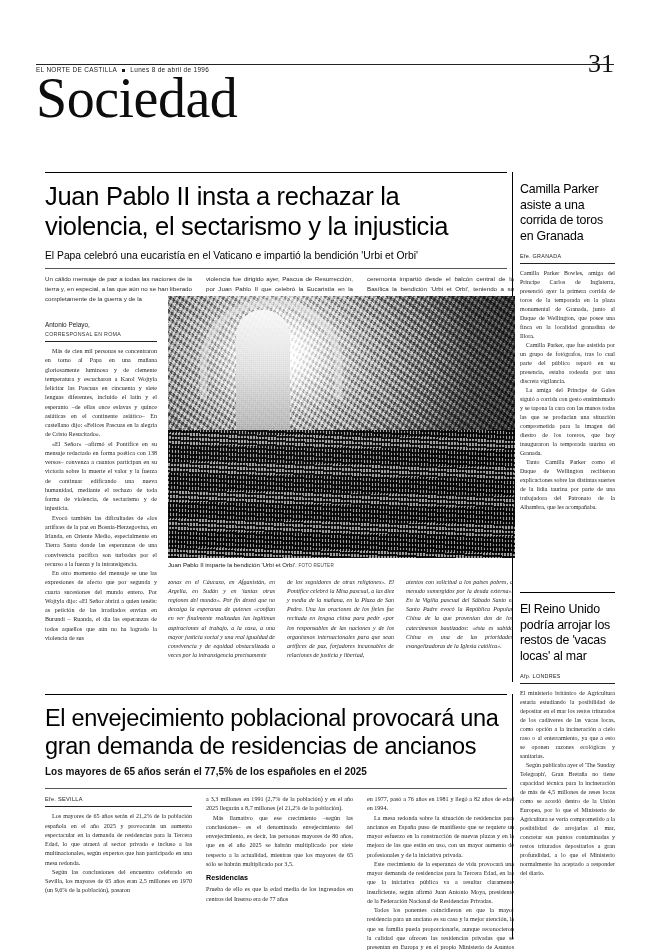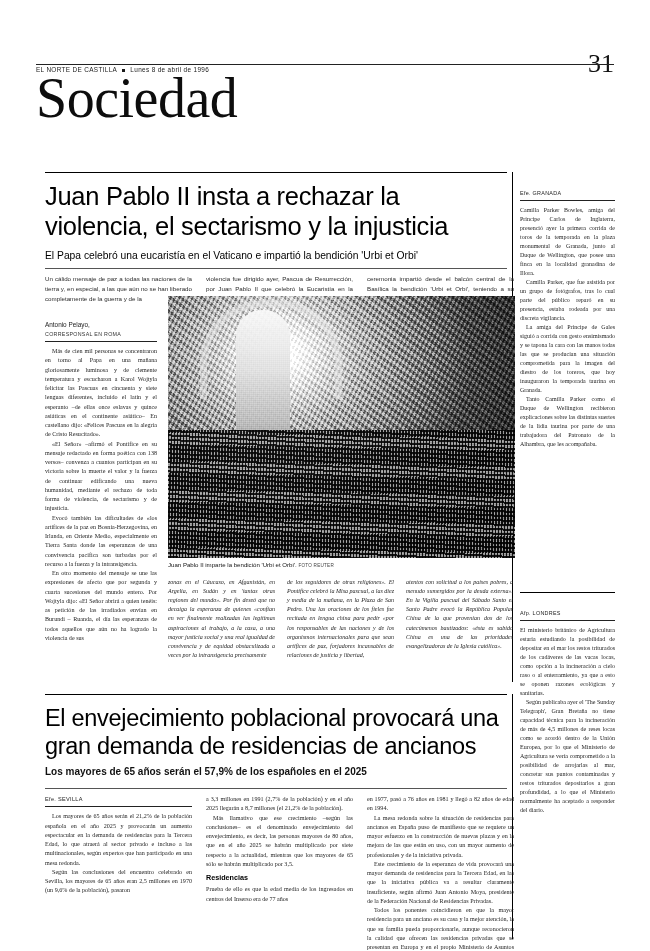--- a/index.html
+++ b/index.html
@@ -373,21 +373,21 @@
     <div class="quote-col">
       <p class="noind">de los seguidores de otras religiones». El Pontífice celebró la Misa pascual, a las diez y media de la mañana, en la Plaza de San Pedro. Una las oraciones de los fieles fue recitada en lengua china para pedir «por los responsables de las naciones y de los organismos internacionales para que sean artífices de paz, forjadores incansables de relaciones de justicia y libertad,</p>
     </div>
     <div class="quote-col">
       <p class="noind">atentos con solicitud a los países pobres, a menudo sumergidos por la deuda externa». En la Vigilia pascual del Sábado Santo el Santo Padre evocó la República Popular China de la que provenían dos de los catecúmenos bautizados: «ésta es sabido China es una de las prioridades evangelizadoras de la Iglesia católica».</p>
     </div>
   </div>
 
   <div class="hrule" style="left:45px; top:694px; width:462px;"></div>
   <div class="headline headline-2">El envejecimiento poblacional provocará una gran demanda de residencias de ancianos</div>
-  <div class="subhead-2">Los mayores de 65 años serán el 57,9% de los españoles en el 2025</div>
+  <div class="subhead-2">Los mayores de 65 años serán el 77,5% de los españoles en el 2025</div>
   <div class="hrule hrule-thin" style="left:45px; top:788px; width:462px;"></div>
 
   <div class="a2-cols">
     <div class="a2-col">
       <div class="dateline">Efe. SEVILLA</div>
       <div class="dateline-rule"></div>
       <div class="body-text">
         <p>Los mayores de 65 años serán el 21,2% de la población española en el año 2025 y provocarán un aumento espectacular en la demanda de residencias para la Tercera Edad, lo que atraerá al sector privado e incluso a las multinacionales, según expertos que han participado en una mesa redonda.</p>
         <p>Según las conclusiones del encuentro celebrado en Sevilla, los mayores de 65 años eran 2,5 millones en 1970 (un 9,6% de la población), pasaron</p>
       </div>
@@ -406,32 +406,34 @@
       <div class="body-text">
         <p class="noind">en 1977, pasó a 76 años en 1981 y llegó a 82 años de edad en 1994.</p>
         <p>La mesa redonda sobre la situación de residencias para ancianos en España puso de manifiesto que se requiere un mayor esfuerzo en la construcción de nuevas plazas y en la mejora de las que están en uso, con un mayor aumento de profesionales y de la iniciativa privada.</p>
         <p>Este crecimiento de la esperanza de vida provocará una mayor demanda de residencias para la Tercera Edad, en las que la iniciativa pública va a resultar claramente insuficiente, según afirmó Juan Antonio Moya, presidente de la Federación Nacional de Residencias Privadas.</p>
         <p>Todos los ponentes coincidieron en que la mayor residencia para un anciano es su casa y la mejor atención, la que su familia pueda proporcionarle, aunque reconocieron la calidad que ofrecen las residencias privadas que se presentan en Europa y en el propio Ministerio de Asuntos Sociales, que mantiene su apoyo a las políticas de integración del anciano en su medio y a la prestación de servicios sociales.</p>
       </div>
     </div>
   </div>
 
   <div class="side" style="top:182px;">
+    <div class="side-headline">Camilla Parker asiste a una corrida de toros en Granada</div>
     <div class="side-dateline">Efe. GRANADA</div>
     <div class="side-rule"></div>
     <div class="side-body">
       <p class="noind">Camilla Parker Bowles, amiga del Príncipe Carlos de Inglaterra, presenció ayer la primera corrida de toros de la temporada en la plaza monumental de Granada, junto al Duque de Wellington, que posee una finca en la localidad granadina de Illora.</p>
       <p>Camilla Parker, que fue asistida por un grupo de fotógrafos, tras lo cual parte del público reparó en su presencia, estaba rodeada por una discreta vigilancia.</p>
       <p>La amiga del Príncipe de Gales siguió a corrida con gesto ensimismado y se tapona la cara con las manos todas las que se producían una situación comprometida para la imagen del diestro de los toreros, que hoy inauguraron la temporada taurina en Granada.</p>
       <p>Tanto Camilla Parker como el Duque de Wellington recibieron explicaciones sobre las distintas suertes de la lidia taurina por parte de una trabajadora del Patronato de la Alhambra, que les acompañaba.</p>
     </div>
   </div>
 
   <div class="hrule" style="left:520px; top:592px; width:95px;"></div>
   <div class="side" style="top:602px;">
+    <div class="side-headline">El Reino Unido podría arrojar los restos de 'vacas locas' al mar</div>
     <div class="side-dateline">Afp. LONDRES</div>
     <div class="side-rule"></div>
     <div class="side-body">
       <p class="noind">El ministerio británico de Agricultura estaría estudiando la posibilidad de depositar en el mar los restos triturados de los cadáveres de las vacas locas, como opción a la incineración a cielo raso o al enterramiento, ya que a esto se oponen razones ecológicas y sanitarias.</p>
       <p>Según publicaba ayer el 'The Sunday Telegraph', Gran Bretaña no tiene capacidad técnica para la incineración de más de 4,5 millones de reses locas como se acordó dentro de la Unión Europea, por lo que el Ministerio de Agricultura se vería comprometido a la posibilidad de arrojarlas al mar, concretar sus puntos contaminadas y restos triturados depositarlos a gran profundidad, a lo que el Ministerio normalmente ha aceptado a responder del diario.</p>
     </div>
   </div>
 
 </div>
 

